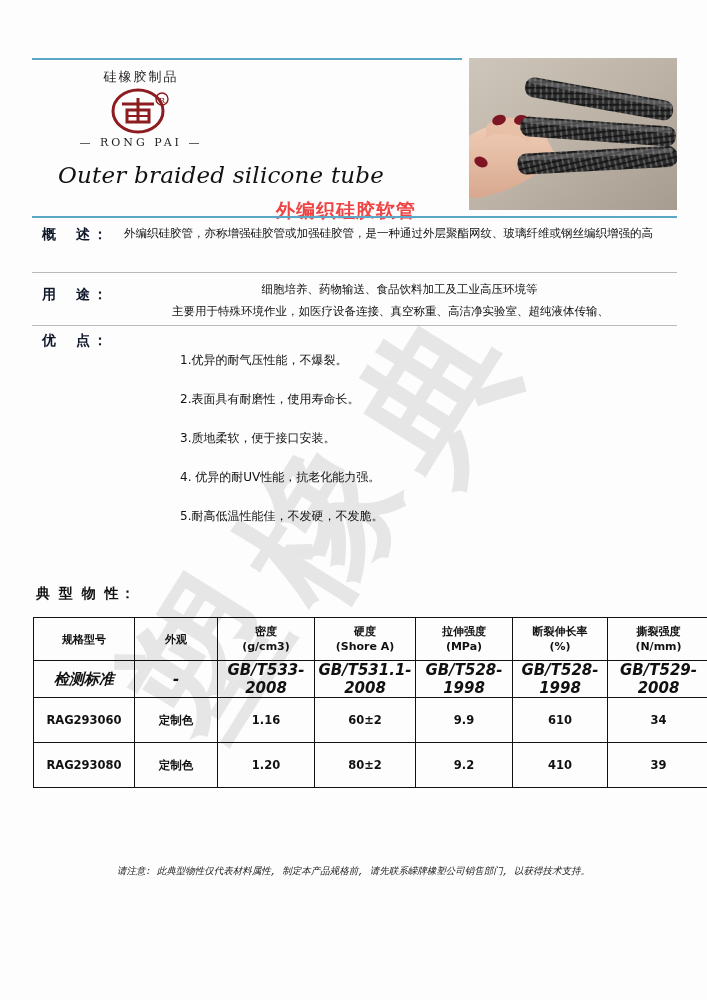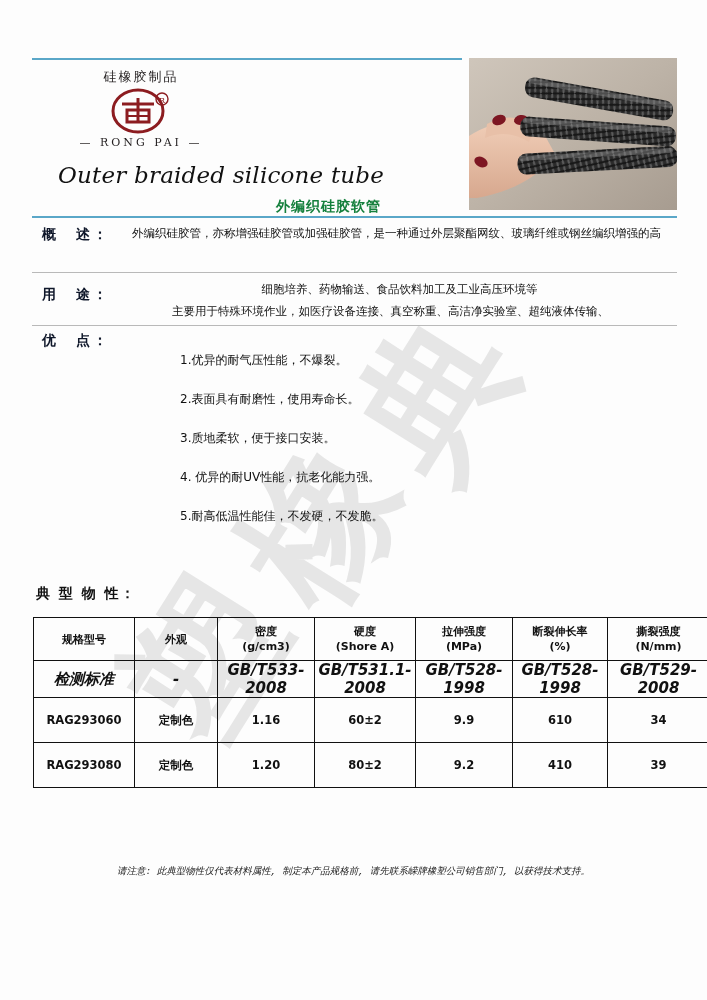--- a/index.html
+++ b/index.html
@@ -112,22 +112,22 @@
     font-size: 23px;
     color: #111;
     letter-spacing: 0.2px;
   }
   .title-cn {
     position: absolute;
     left: 244px;
     top: 140px;
     font-family: "DejaVu Sans", sans-serif;
     font-weight: bold;
-    font-size: 14px;
-    color: #15803d;
+    font-size: 19px;
+    color: #ef4444;
     letter-spacing: 1px;
   }
 
   
   .rules {
     position: absolute;
     left: 32px;
     top: 216px;
     width: 645px;
     z-index: 10;
@@ -320,21 +320,21 @@
   </div>
   <div class="section" style="top:272px;">
     <div class="rule"></div>
   </div>
   <div class="section" style="top:325px;">
     <div class="rule"></div>
   </div>
 
   <div class="section" style="top:222px; height:50px;">
     <div class="sec-label" style="top:4px;">概　述：</div>
-    <div class="sec-body" style="left:100px; top:0px;">
+    <div class="sec-body" style="left:92px; top:0px;">
       <span class="ln">外编织硅胶管，亦称增强硅胶管或加强硅胶管，是一种通过外层聚酯网纹、玻璃纤维或钢丝编织增强的高</span>
     </div>
   </div>
 
   <div class="section" style="top:278px; height:48px;">
     <div class="sec-label" style="top:8px;">用　途：</div>
     <div class="sec-body" style="left:140px; top:0px; text-align:center;">
       <span class="ln" style="margin-left:18px;">细胞培养、药物输送、食品饮料加工及工业高压环境等</span>
       <span class="ln">主要用于特殊环境作业，如医疗设备连接、真空称重、高洁净实验室、超纯液体传输、</span>
     </div>

